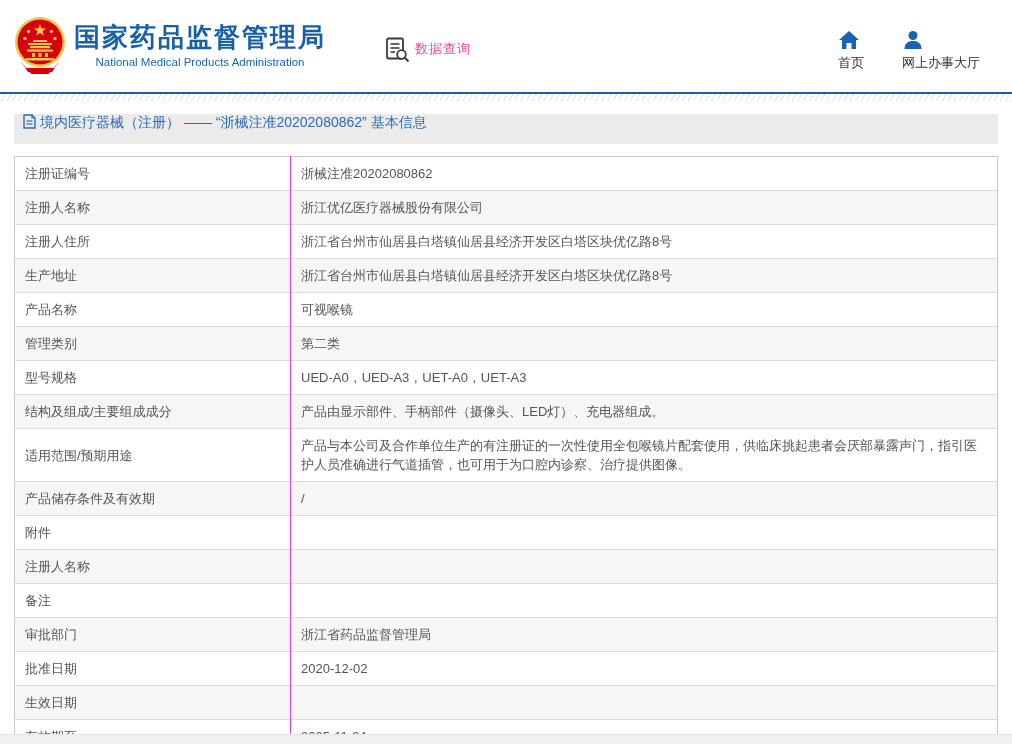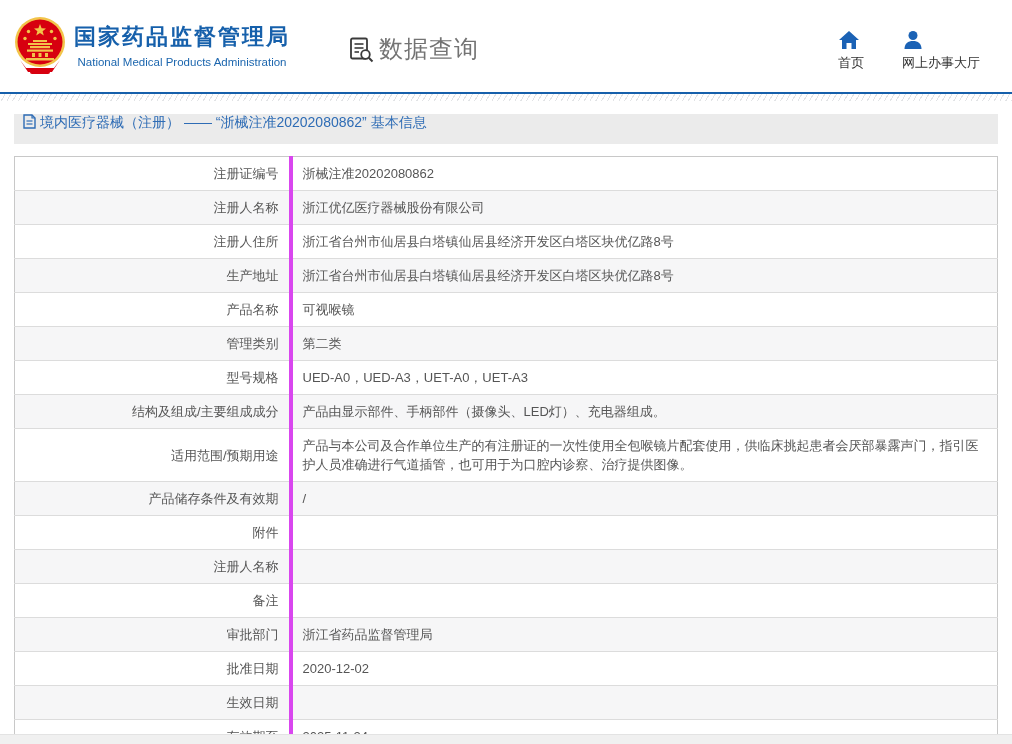--- a/index.html
+++ b/index.html
@@ -16,32 +16,32 @@
     height: 92px;
     display: flex;
     align-items: center;
     padding: 0 14px;
     background: #ffffff;
   }
   .brand { display: flex; align-items: center; }
   .emblem { width: 52px; height: 60px; flex: 0 0 auto; }
   .brand-text { margin-left: 8px; }
   .brand-zh {
-    color: #1660ab; font-size: 22px; font-weight: bold;
+    color: #1660ab; font-size: 26px; font-weight: bold;
     letter-spacing: 2px; line-height: 30px;
   }
   .brand-en {
     color: #1c66ae; font-size: 11.5px; line-height: 16px; margin-top: 2px; text-align: center;
   }
   .section-entry {
     display: flex; align-items: center;
     margin-left: 58px; margin-top: 6px;
   }
   .section-entry .dq-icon { width: 27px; height: 27px; margin-right: 4px; }
-  .section-title { color: #737373; font-size: 24px; letter-spacing: 1px; }
+  .section-title { color: #ec4899; font-size: 13px; letter-spacing: 1px; }
 
   .header-nav {
     margin-left: auto;
     display: flex; align-items: flex-start;
     gap: 38px;
     padding-right: 18px;
     margin-top: 10px;
   }
   .nav-item {
     display: flex; flex-direction: column; 
@@ -84,22 +84,22 @@
     border-top: 1px solid #dcdcdc;
     font-size: 13px;
     color: #555;
     padding: 7px 10px;
     line-height: 19px;
     vertical-align: middle;
   }
   table.info-table tr:first-child td { border-top: none; }
   td.cell-label {
     width: 276px;
-    text-align: right;
-    border-right: 4px solid #d946ef;
+    text-align: left;
+    border-right: 1px solid #d946ef;
     color: #555;
     white-space: nowrap;
   }
   td.cell-value { color: #555; }
 
   
   .footer-strip {
     position: absolute;
     left: 0; bottom: 0;
     width: 100%; height: 10px;

